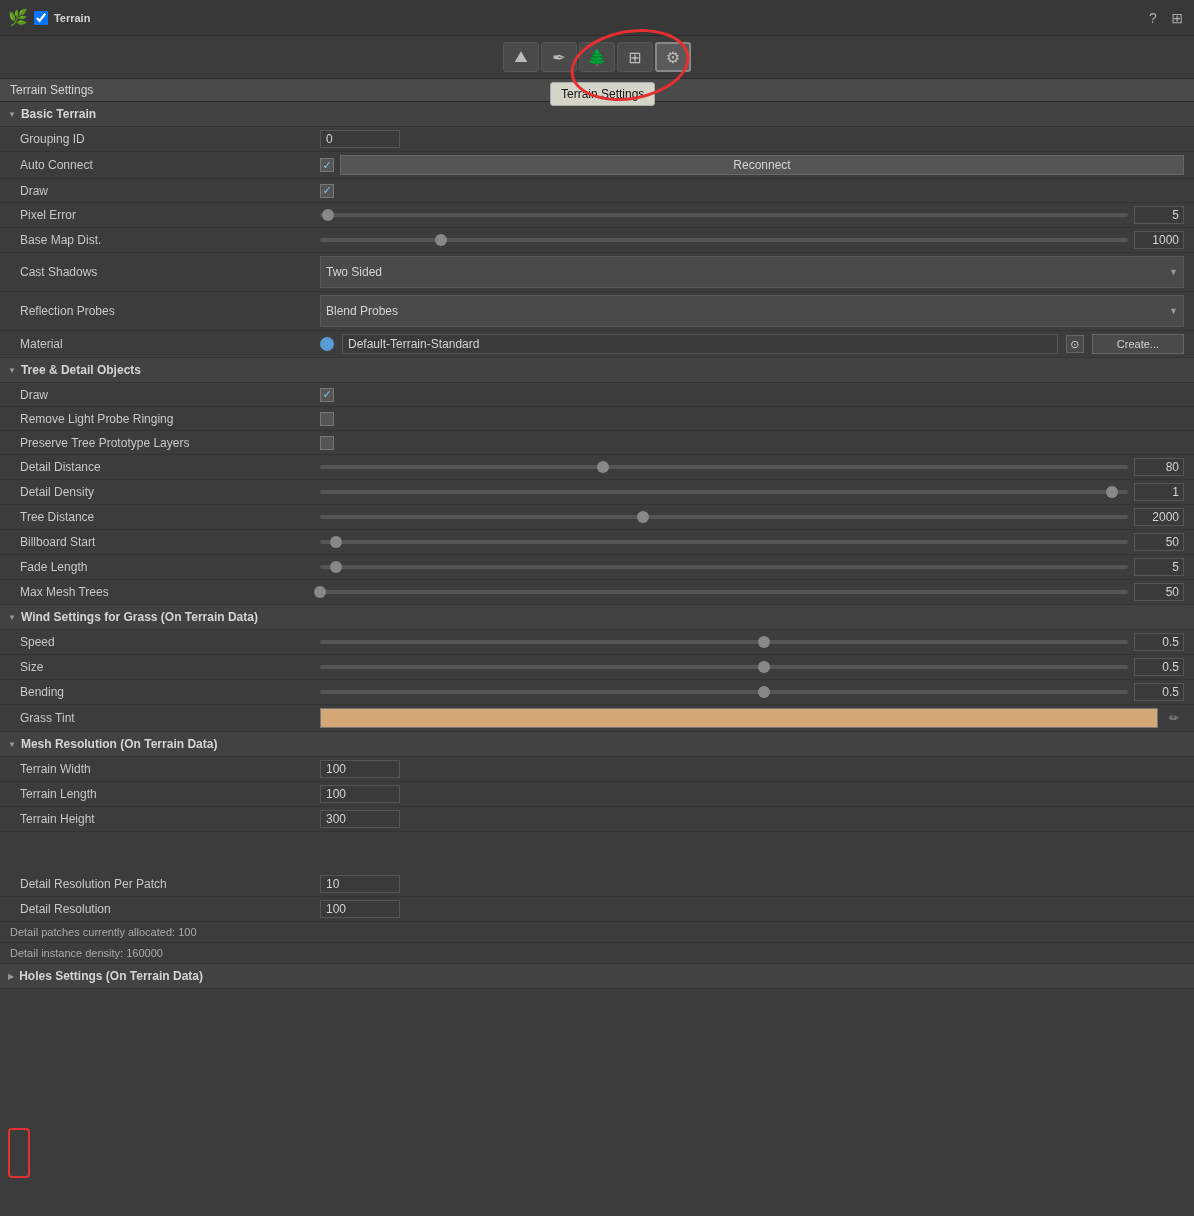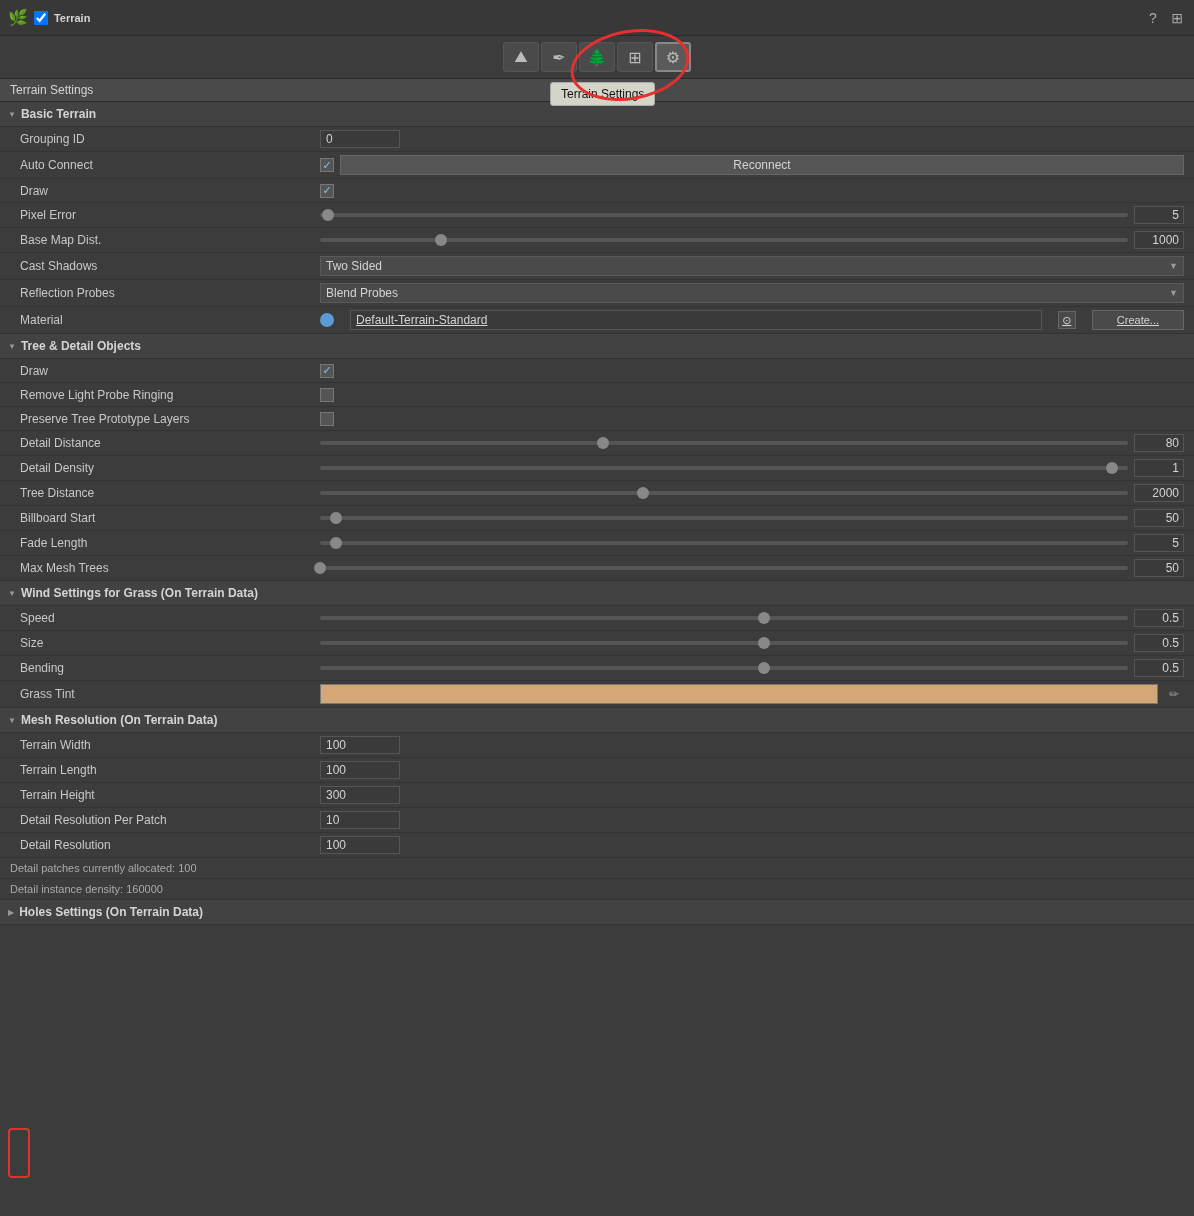--- a/index.html
+++ b/index.html
@@ -193,21 +193,21 @@
     }
 
     
     .prop-dropdown {
       flex: 1;
       background: #4a4a4a;
       border: 1px solid #5a5a5a;
       color: #d4d4d4;
       padding: 2px 5px;
       font-size: 12px;
-      height: 20px;
+      height: 32px;
       display: flex;
       align-items: center;
       justify-content: space-between;
       cursor: pointer;
     }
     .prop-dropdown-arrow {
       font-size: 9px;
       color: #999;
     }
 
@@ -243,23 +243,22 @@
       background: #3a3a3a;
       border: 1px solid #555;
       padding: 1px 4px;
       height: 18px;
     }
 
     
     .material-row {
       display: flex;
       align-items: center;
-      gap: 16px;
-      flex: 1;
-      text-decoration: underline;
+      gap: 8px;
+      flex: 1;
     }
     .material-icon {
       width: 14px;
       height: 14px;
       background: #5b9bd5;
       border-radius: 50%;
     }
     .material-name {
       flex: 1;
       background: #3a3a3a;
@@ -620,21 +619,21 @@
         </div>
       </div>
 
       <div class="property-row">
         <span class="prop-label">Terrain Height</span>
         <div class="prop-value">
           <input class="prop-input" value="300" style="">
         </div>
       </div>
 
-      <div class="property-row" style="position:relative;">
+      <div class="property-row" style="position:relative;margin-top:40px;">
         <span class="prop-label">Detail Resolution Per Patch</span>
         <div class="prop-value">
           <input class="prop-input" value="10" style="">
         </div>
       </div>
 
       <div class="property-row" style="position:relative;">
         <span class="prop-label">Detail Resolution</span>
         <div class="prop-value">
           <input class="prop-input" value="100" style="">

